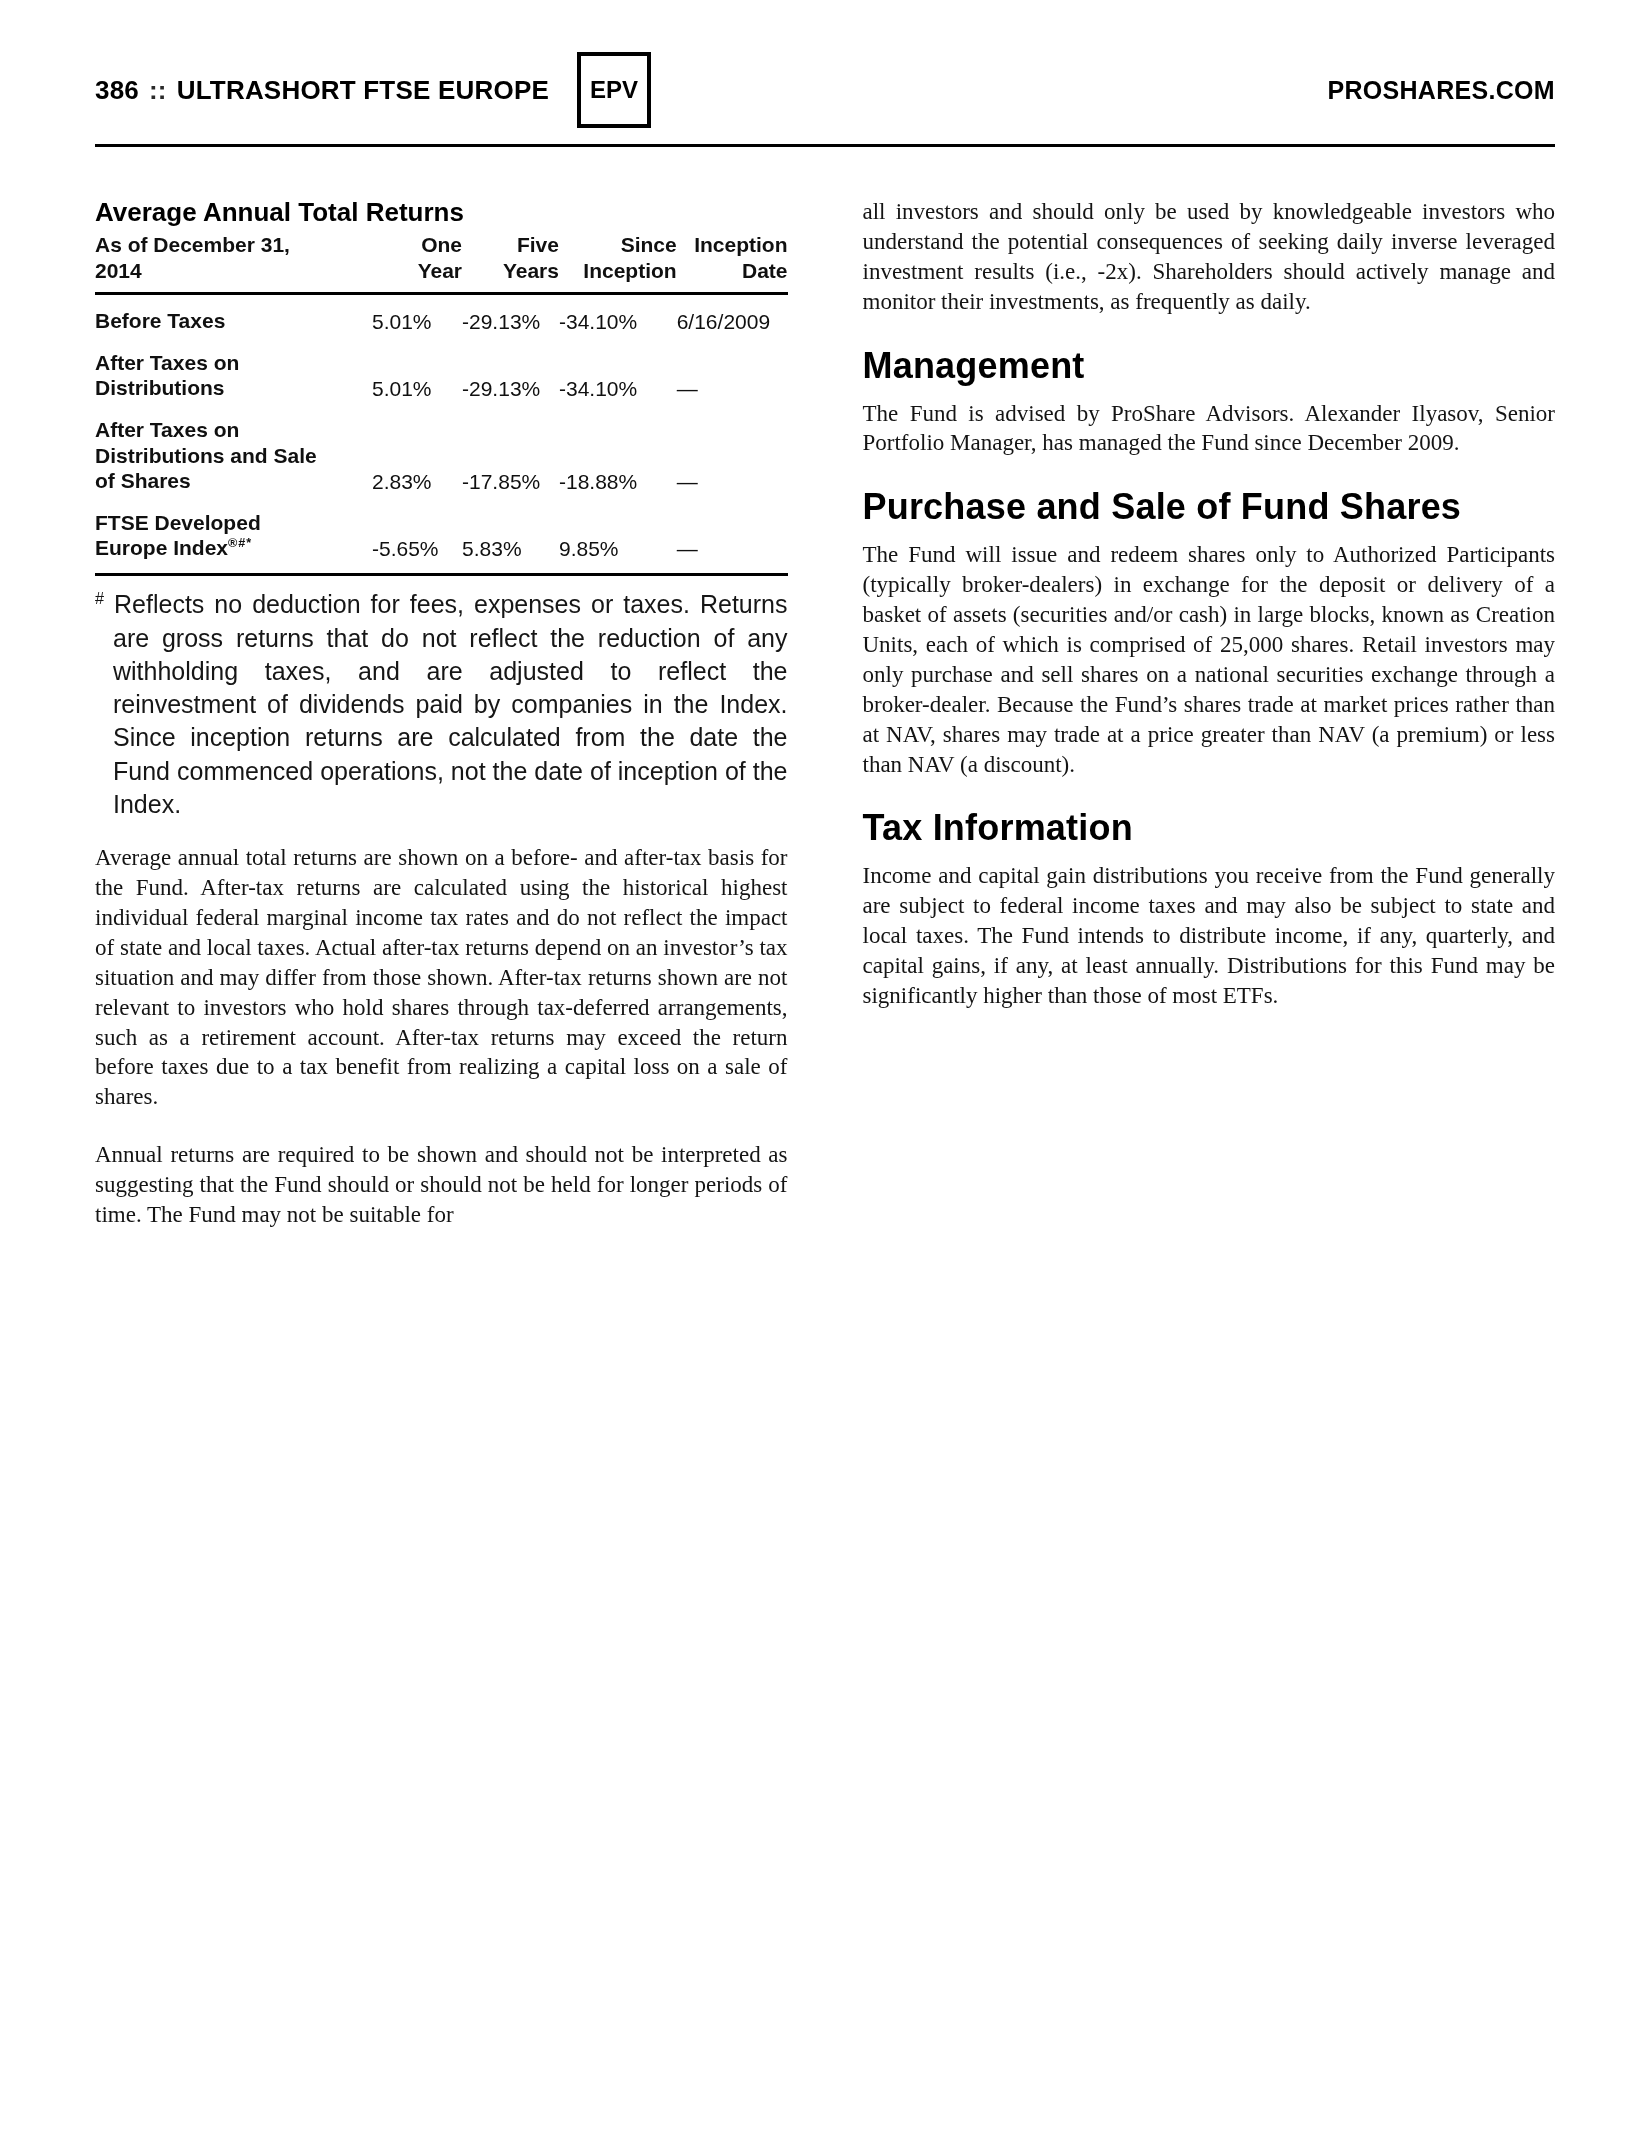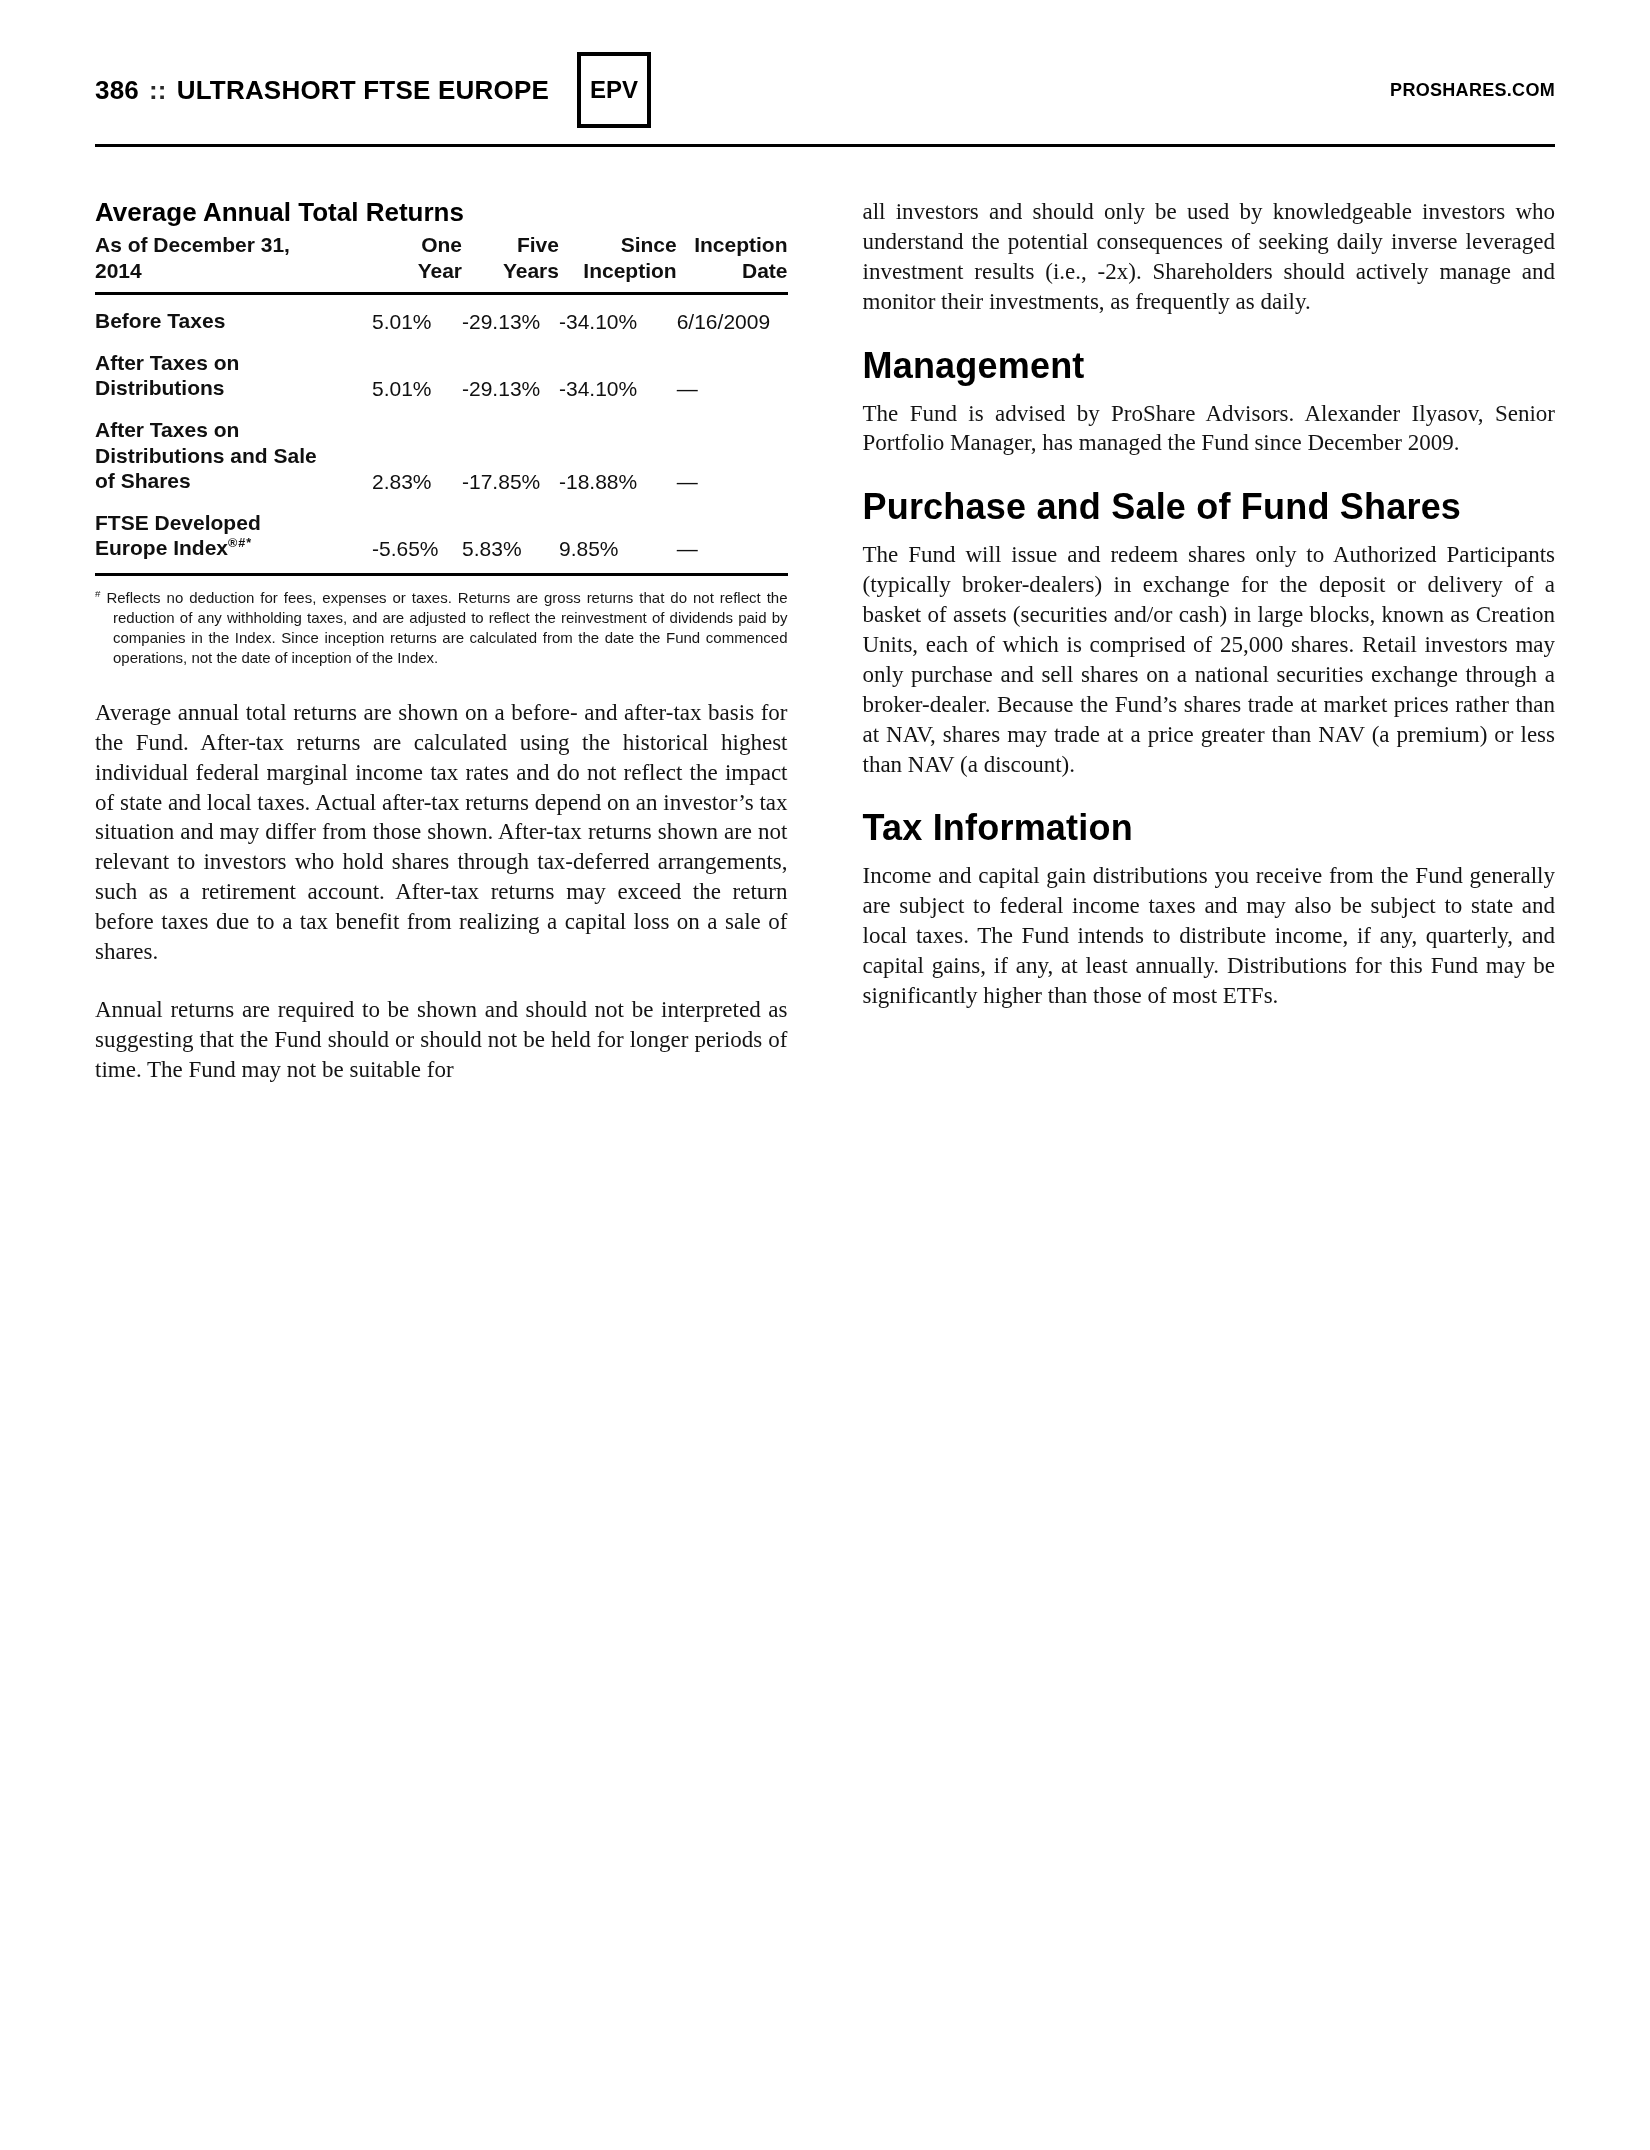--- a/index.html
+++ b/index.html
@@ -26,21 +26,21 @@
     margin-left: 28px; display: flex; flex-direction: row; background: #fff;
   }
   .ticker-label {
     flex: 1; display: flex; align-items: center; justify-content: center;
     font-family: "Liberation Sans", sans-serif; font-weight: bold; font-size: 24px; color: #000;
   }
   .ticker-bottom { height: 22px; background: #000; }
   .header-right {
     margin-left: auto;
     font-family: "Liberation Sans", sans-serif;
-    font-weight: bold; font-size: 18px; letter-spacing: 0.3px; color: #000;
+    font-weight: bold; font-size: 25px; letter-spacing: 0.3px; color: #000;
   }
   .rule { height: 3px; background: #000; margin-top: 16px; }
 
   
   .columns { display: flex; gap: 75px; margin-top: 50px; }
   .col { width: 700px; }
 
   p.body-text {
     font-size: 23px; line-height: 1.30; text-align: justify;
     margin-bottom: 28px; color: #141414;
@@ -76,22 +76,22 @@
   }
   table.returns tbody td.dash { padding-right: 34px; }
   table.returns tbody tr.last th, table.returns tbody tr.last td {
     border-bottom: 3px solid #000; padding-bottom: 12px;
   }
   sup.tbl-sup { font-size: 0.60em; vertical-align: super; letter-spacing: 1px; }
 
   
   .footnote {
     font-family: "Liberation Sans", sans-serif;
-    font-size: 15px; line-height: 1.33; text-align: justify;
-    color: #161616; margin-top: 12px; margin-bottom: 30px;
+    font-size: 25px; line-height: 1.33; text-align: justify;
+    color: #161616; margin-top: 12px; margin-bottom: 22px;
     padding-left: 18px; text-indent: -18px;
   }
   .footnote sup { font-size: 0.65em; vertical-align: super; }
 
   
   .section-heading {
     font-family: "Liberation Sans", sans-serif;
     font-weight: bold; font-size: 36px; color: #000;
     margin: 6px 0 12px 0; letter-spacing: 0.2px;
   }

